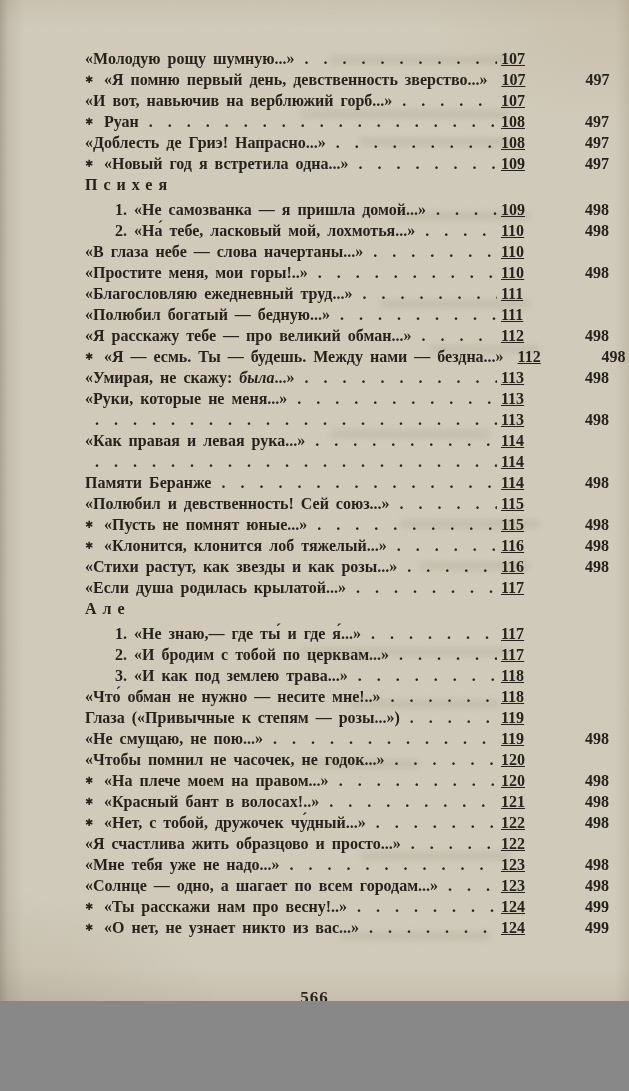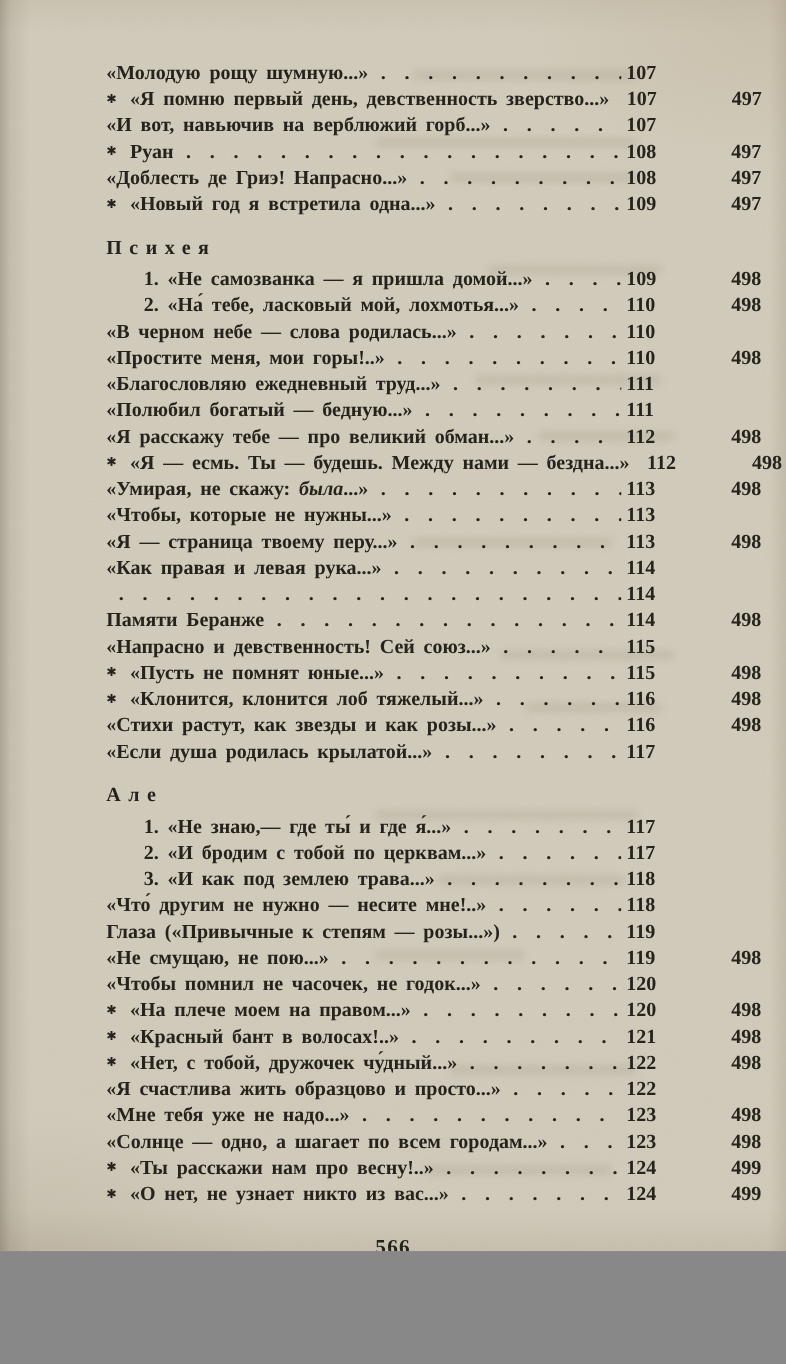--- a/index.html
+++ b/index.html
@@ -19,23 +19,23 @@
   .texture{position:absolute;left:0;top:0;pointer-events:none;}
   .ghost{position:absolute;background:rgba(108,96,72,.12);filter:blur(3px);border-radius:4px;height:8px;}
   .speck{position:absolute;width:5px;height:6px;background:rgba(125,92,40,.55);border-radius:60% 40% 50% 50%;filter:blur(.5px);}
   .toc{position:absolute;left:85px;top:48px;right:7px;}
   .row{display:flex;align-items:baseline;line-height:21px;font-size:16px;font-weight:bold;word-spacing:3px;}
   .star{flex:0 0 19px;align-self:center;font-family:"DejaVu Sans",sans-serif;font-size:10px;line-height:10px;}
   .num{margin-left:30px;padding-right:7px;}
   .title{flex:0 0 auto;white-space:nowrap;}
   .title i{font-style:italic;}
   .leader{flex:1 1 auto;min-width:0;overflow:hidden;white-space:nowrap;letter-spacing:15px;margin:0 4px 0 10px;}
-  .p1{flex:0 0 40px;}
+  .p1{flex:0 0 40px;text-decoration:underline;}
   .p2{flex:0 0 37px;margin-left:44px;}
-  .heading{margin-top:14px;margin-bottom:4px;font-size:16px;font-weight:bold;letter-spacing:6px;line-height:21px;}
+  .heading{margin-bottom:4px;font-size:16px;font-weight:bold;letter-spacing:6px;line-height:21px;}
   .footer{position:absolute;left:0;right:0;top:988px;text-align:center;font-size:17px;font-weight:bold;letter-spacing:1px;font-family:Liberation Serif, serif;}
 </style>
 </head>
 <body>
 
 <div class="page">
 
   <svg class="texture" width="629" height="1091">
     <filter id="paperNoise">
       <feTurbulence type="fractalNoise" baseFrequency="0.8" numOctaves="2" result="n"></feTurbulence>
@@ -109,21 +109,21 @@
         <span class="p2">498</span>
       </div>
       <div class="row">
         <span class="num">2.</span>
         <span class="title">«На́ тебе, ласковый мой, лохмотья...»</span>
         <span class="leader">..............................</span>
         <span class="p1">110</span>
         <span class="p2">498</span>
       </div>
       <div class="row">
-        <span class="title">«В черном небе — слова родилась...»</span>
+        <span class="title">«В глаза небе — слова начертаны...»</span>
         <span class="leader">..............................</span>
         <span class="p1">110</span>
         <span class="p2"></span>
       </div>
       <div class="row">
         <span class="title">«Простите меня, мои горы!..»</span>
         <span class="leader">..............................</span>
         <span class="p1">110</span>
         <span class="p2">498</span>
       </div>
@@ -152,27 +152,26 @@
         <span class="p1">112</span>
         <span class="p2">498</span>
       </div>
       <div class="row">
         <span class="title"><span>«Умирая, не скажу: </span><i>была</i><span>...»</span></span>
         <span class="leader">..............................</span>
         <span class="p1">113</span>
         <span class="p2">498</span>
       </div>
       <div class="row">
-        <span class="title">«Чтобы, которые не нужны...»</span>
+        <span class="title">«Руки, которые не меня...»</span>
         <span class="leader">..............................</span>
         <span class="p1">113</span>
         <span class="p2"></span>
       </div>
       <div class="row">
-        <span class="title">«Я — страница твоему перу...»</span>
         <span class="leader">..............................</span>
         <span class="p1">113</span>
         <span class="p2">498</span>
       </div>
       <div class="row">
         <span class="title">«Как правая и левая рука...»</span>
         <span class="leader">..............................</span>
         <span class="p1">114</span>
         <span class="p2"></span>
       </div>
@@ -181,21 +180,21 @@
         <span class="p1">114</span>
         <span class="p2"></span>
       </div>
       <div class="row">
         <span class="title">Памяти Беранже</span>
         <span class="leader">..............................</span>
         <span class="p1">114</span>
         <span class="p2">498</span>
       </div>
       <div class="row">
-        <span class="title">«Напрасно и девственность! Сей союз...»</span>
+        <span class="title">«Полюбил и девственность! Сей союз...»</span>
         <span class="leader">..............................</span>
         <span class="p1">115</span>
         <span class="p2"></span>
       </div>
       <div class="row">
         <span class="star">✱</span>
         <span class="title">«Пусть не помнят юные...»</span>
         <span class="leader">..............................</span>
         <span class="p1">115</span>
         <span class="p2">498</span>
@@ -235,21 +234,21 @@
         <span class="p2"></span>
       </div>
       <div class="row">
         <span class="num">3.</span>
         <span class="title">«И как под землею трава...»</span>
         <span class="leader">..............................</span>
         <span class="p1">118</span>
         <span class="p2"></span>
       </div>
       <div class="row">
-        <span class="title">«Что́ другим не нужно — несите мне!..»</span>
+        <span class="title">«Что́ обман не нужно — несите мне!..»</span>
         <span class="leader">..............................</span>
         <span class="p1">118</span>
         <span class="p2"></span>
       </div>
       <div class="row">
         <span class="title">Глаза («Привычные к степям — розы...»)</span>
         <span class="leader">..............................</span>
         <span class="p1">119</span>
         <span class="p2"></span>
       </div>

